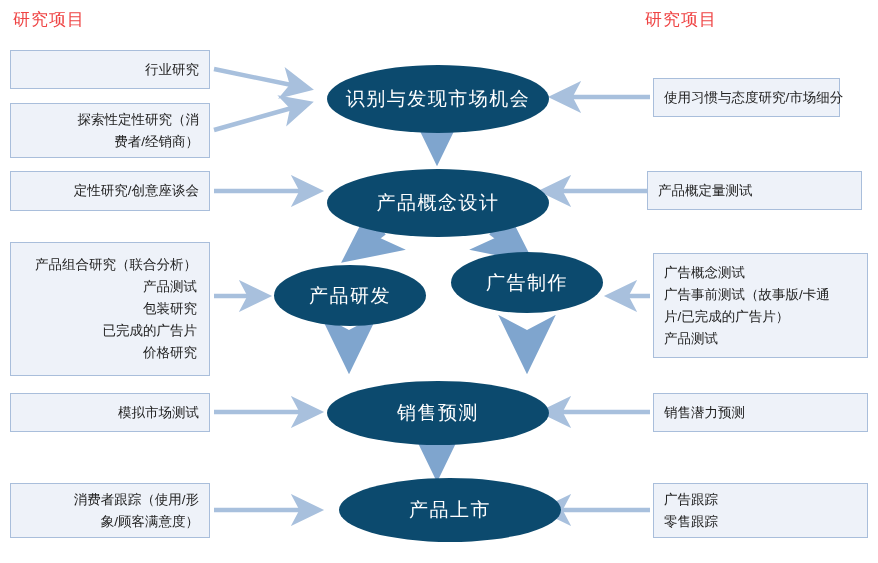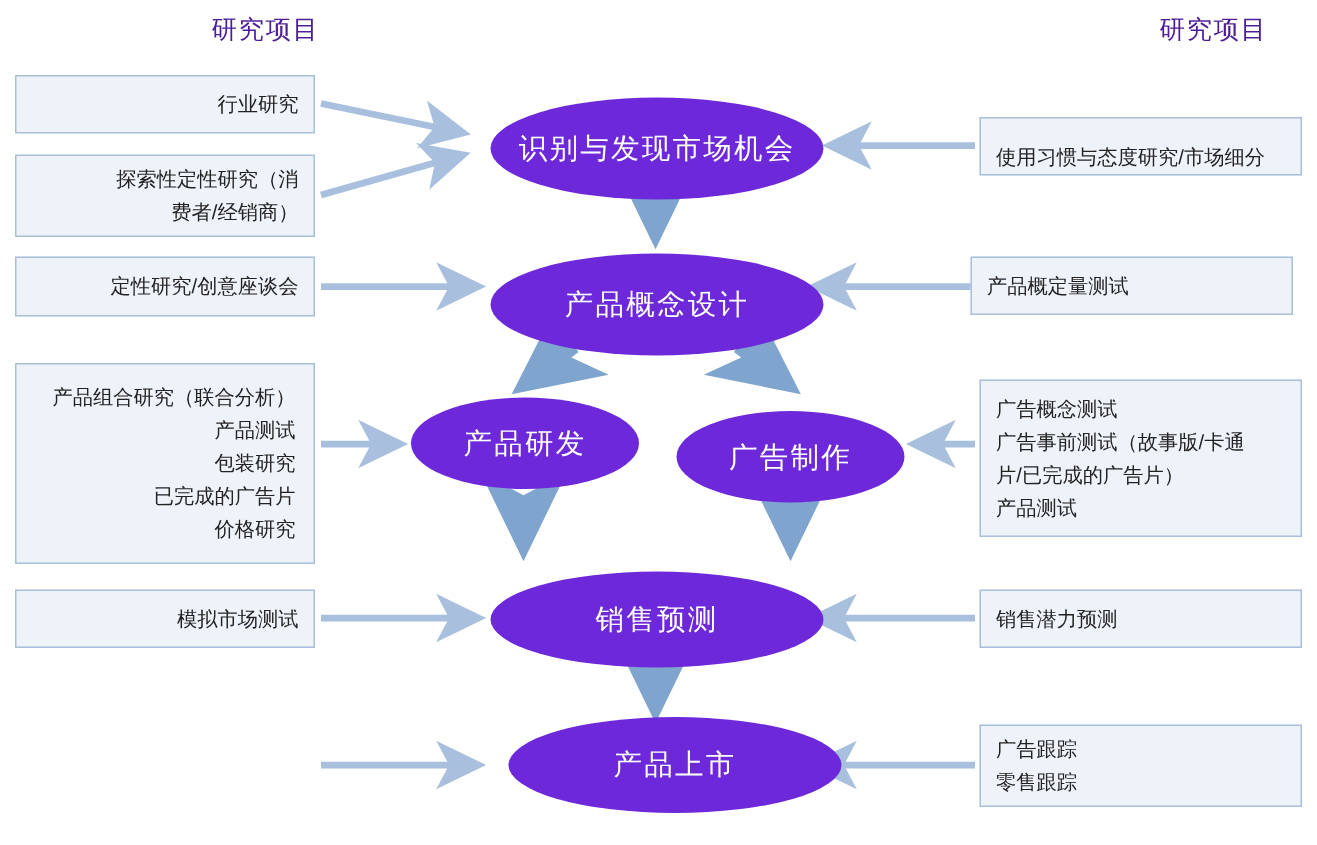--- a/index.html
+++ b/index.html
@@ -19,45 +19,45 @@
     position: absolute;
     left: 0;
     top: 0;
     width: 878px;
     height: 563px;
     pointer-events: none;
   }
   .col-header {
     position: absolute;
     font-size: 17px;
-    color: #4c1d95;
+    color: #ef4444;
     letter-spacing: 1px;
-    text-align: right;
+    text-align: left;
     white-space: nowrap;
   }
   .sidebox {
     position: absolute;
     box-sizing: border-box;
     background: #eef2f9;
     border: 1px solid #a9bedb;
     font-size: 13.5px;
     color: #222222;
     line-height: 22px;
     display: flex;
     flex-direction: column;
     justify-content: center;
-    padding: 0 10px;
+    padding: 15px 10px;
   }
   .sidebox.left { align-items: flex-end; text-align: right; }
   .sidebox.right { align-items: flex-start; text-align: left; }
   .sidebox .line { white-space: pre; }
   .ellipse {
     position: absolute;
     box-sizing: border-box;
-    background: #6d28d9;
+    background: #0c4a6e;
     border-radius: 50%;
     color: #ffffff;
     display: flex;
     align-items: center;
     justify-content: center;
     font-size: 19px;
     letter-spacing: 1.5px;
     text-align: center;
   }
 </style>
@@ -124,22 +124,26 @@
     <div class="line">产品测试</div>
     <div class="line">包装研究</div>
     <div class="line">已完成的广告片</div>
     <div class="line">价格研究</div>
   </div>
 
   <div class="sidebox left" style="left:10px; top:393px; width:200px; height:39px;font-family:Liberation Serif, serif;">
     <div class="line">模拟市场测试</div>
   </div>
 
+  <div class="sidebox left" style="left:10px; top:483px; width:200px; height:55px;">
+    <div class="line">消费者跟踪（使用/形</div>
+    <div class="line">象/顾客满意度）</div>
+  </div>
 
-  <div class="sidebox right" style="left:653px; top:78px; width:215px; height:39px;justify-content:flex-end;">
+  <div class="sidebox right" style="left:653px; top:78px; width:187px; height:39px;">
     <div class="line">使用习惯与态度研究/市场细分</div>
   </div>
 
   <div class="sidebox right" style="left:647px; top:171px; width:215px; height:39px;">
     <div class="line">产品概定量测试</div>
   </div>
 
   <div class="sidebox right" style="left:653px; top:253px; width:215px; height:105px;">
     <div class="line">广告概念测试</div>
     <div class="line">广告事前测试（故事版/卡通</div>
@@ -155,19 +159,19 @@
     <div class="line">广告跟踪</div>
     <div class="line">零售跟踪</div>
   </div>
 
   <div class="ellipse" style="left:327px; top:65px; width:222px; height:68px;">识别与发现市场机会</div>
 
   <div class="ellipse" style="left:327px; top:169px; width:222px; height:68px;">产品概念设计</div>
 
   <div class="ellipse" style="left:274px; top:265px; width:152px; height:61px;">产品研发</div>
 
-  <div class="ellipse" style="left:451px; top:274px; width:152px; height:61px;">广告制作</div>
+  <div class="ellipse" style="left:451px; top:252px; width:152px; height:61px;">广告制作</div>
 
   <div class="ellipse" style="left:327px; top:381px; width:222px; height:64px;">销售预测</div>
 
   <div class="ellipse" style="left:339px; top:478px; width:222px; height:64px;">产品上市</div>
 
 </div>
 
 </body></html>

